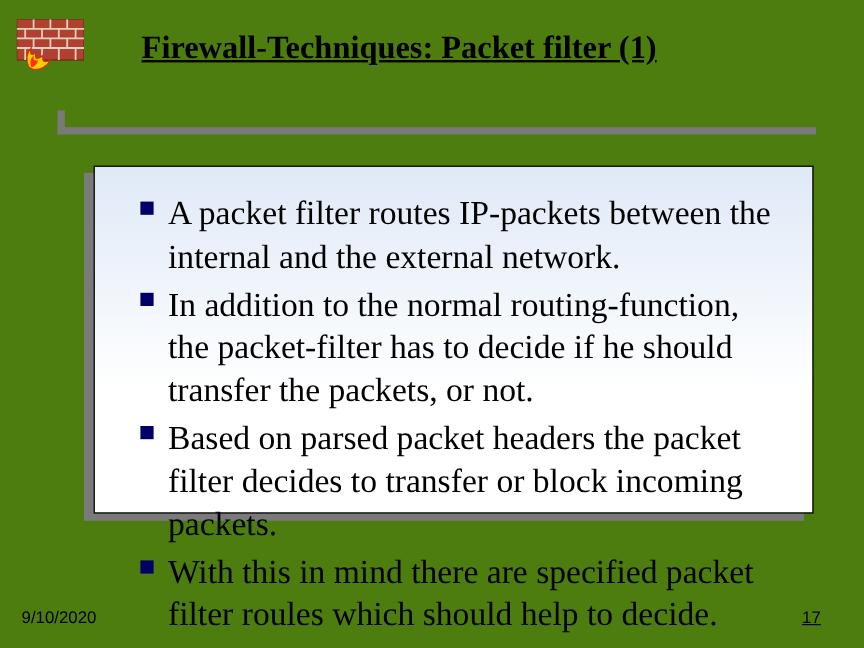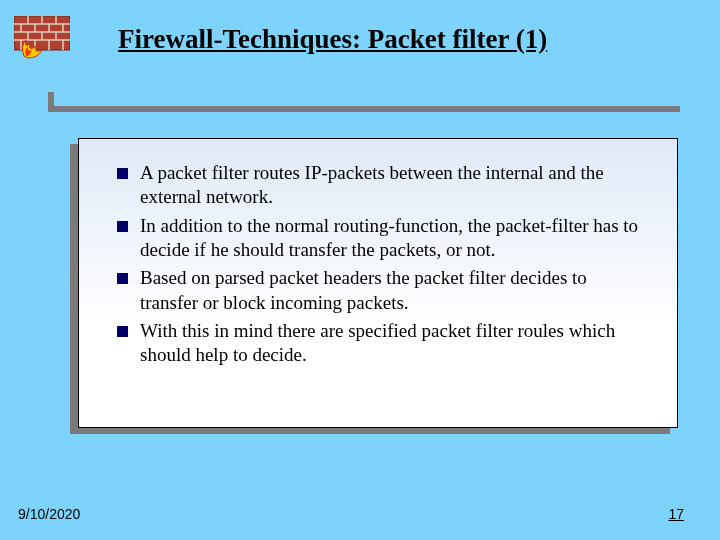--- a/index.html
+++ b/index.html
@@ -1,17 +1,17 @@
 <!DOCTYPE html>
 <html><head>
 <meta charset="utf-8">
 <style>
   * { box-sizing: border-box; margin: 0; padding: 0; }
   html, body { width: 720px; height: 540px; background: #fff; font-family: "Times New Roman", Times, serif; }
-  .slide { position: relative; width: 720px; height: 540px; background: #7dd3fc; }
+  .slide { position: relative; width: 720px; height: 540px; background: #4d7c0f; }
 
   .logo {
     position: absolute; left: 14px; top: 16px; width: 56px; height: 44px;
   }
 
   .title {
     position: absolute; left: 118px; top: 24px; right: 40px;
     font-size: 27px; font-weight: bold; text-decoration: underline; color: #000;
   }
 
@@ -24,21 +24,21 @@
   .content-box {
     position: absolute; left: 78px; top: 138px; width: 600px; height: 290px;
     border: 1px solid #000;
     background: linear-gradient(to bottom, #dfe9f7 0%, #ffffff 65%, #ffffff 100%);
   }
   .bullets {
     padding: 22px 28px 16px 20px;
   }
   .bullet-item {
     display: flex; align-items: flex-start; margin-bottom: 4px;
-    font-size: 19px; line-height: 1.28; color: #000;
+    font-size: 28px; line-height: 1.28; color: #000;
   }
   .bullet-mark {
     flex: 0 0 auto; margin-left: 18px; margin-right: 12px; margin-top: 7px;
     width: 11px; height: 11px; background: #000066;
   }
   .bullet-text { flex: 1 1 auto; }
 
   .footer-date {
     position: absolute; left: 18px; bottom: 18px; font-size: 14px; color: #000;
     font-family: Arial, sans-serif;

